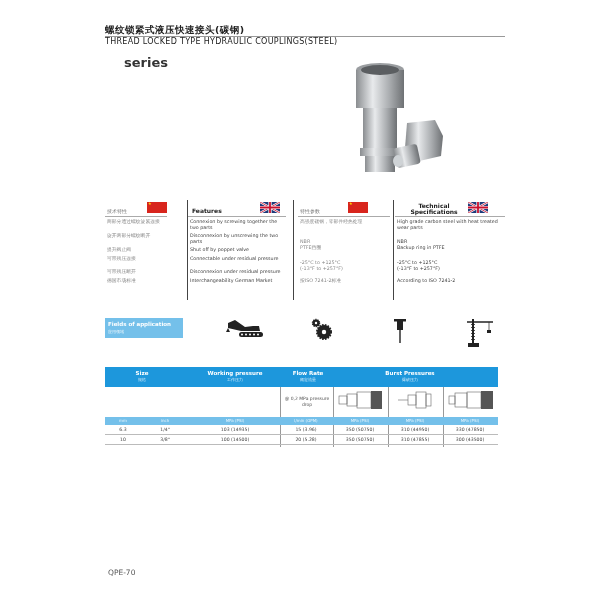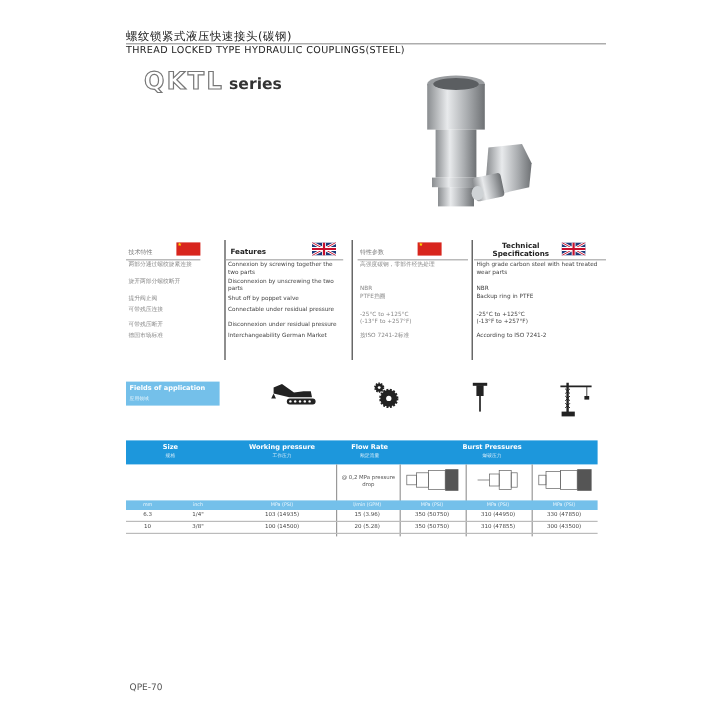--- a/index.html
+++ b/index.html
@@ -1,20 +1,20 @@
 <!DOCTYPE html>
 <html><head>
 <meta charset="utf-8">
 <style>
   html, body { margin: 0; padding: 0; background: #ffffff; }
   body { width: 600px; height: 600px; position: relative; overflow: hidden;
          font-family: "DejaVu Sans", sans-serif; color: #333; }
   .abs { position: absolute; }
 
-  .title-cn { left: 105px; top: 24px; font-size: 9.5px; font-weight: normal; color: #222; letter-spacing: 0.5px; }
+  .title-cn { left: 105px; top: 24px; font-size: 9.5px; font-weight: bold; color: #222; letter-spacing: 0.5px; }
   .title-en { left: 105px; top: 37px; font-size: 8px; font-weight: normal; color: #222; letter-spacing: 0.3px; }
   .title-rule { left: 105px; top: 36px; width: 400px; height: 0; border-top: 0.6px solid #999; }
   .series { left: 120px; top: 55px; display: flex; align-items: baseline; }
   .series-code { font-family: "DejaVu Sans", sans-serif; font-size: 20px; font-weight: bold;
                  color: #fff; -webkit-text-stroke: 1px #777; letter-spacing: 2px; }
   .series-word { font-size: 13px; font-weight: bold; color: #333; margin-left: 4px; }
 
   .product { left: 345px; top: 58px; width: 100px; height: 130px; }
 
   
@@ -49,21 +49,20 @@
 
   .footer { left: 108px; top: 568px; font-size: 7.5px; color: #555; }
 </style>
 </head>
 <body>
 
 <div class="abs title-cn">螺纹锁紧式液压快速接头(碳钢)</div>
 <div class="abs title-rule"></div>
 <div class="abs title-en">THREAD LOCKED TYPE HYDRAULIC COUPLINGS(STEEL)</div>
 <div class="abs series">
-  <span class="series-code">QKTL</span>
   <span class="series-word">series</span>
 </div>
 
 <svg class="abs product" viewBox="0 0 100 130">
   <defs>
     <linearGradient id="metal" x1="0" x2="1">
       <stop offset="0" stop-color="#8a8d90"></stop>
         <stop offset="0.35" stop-color="#e8eaec"></stop>
       <stop offset="0.7" stop-color="#a9acaf"></stop>
         <stop offset="1" stop-color="#6e7174"></stop>

